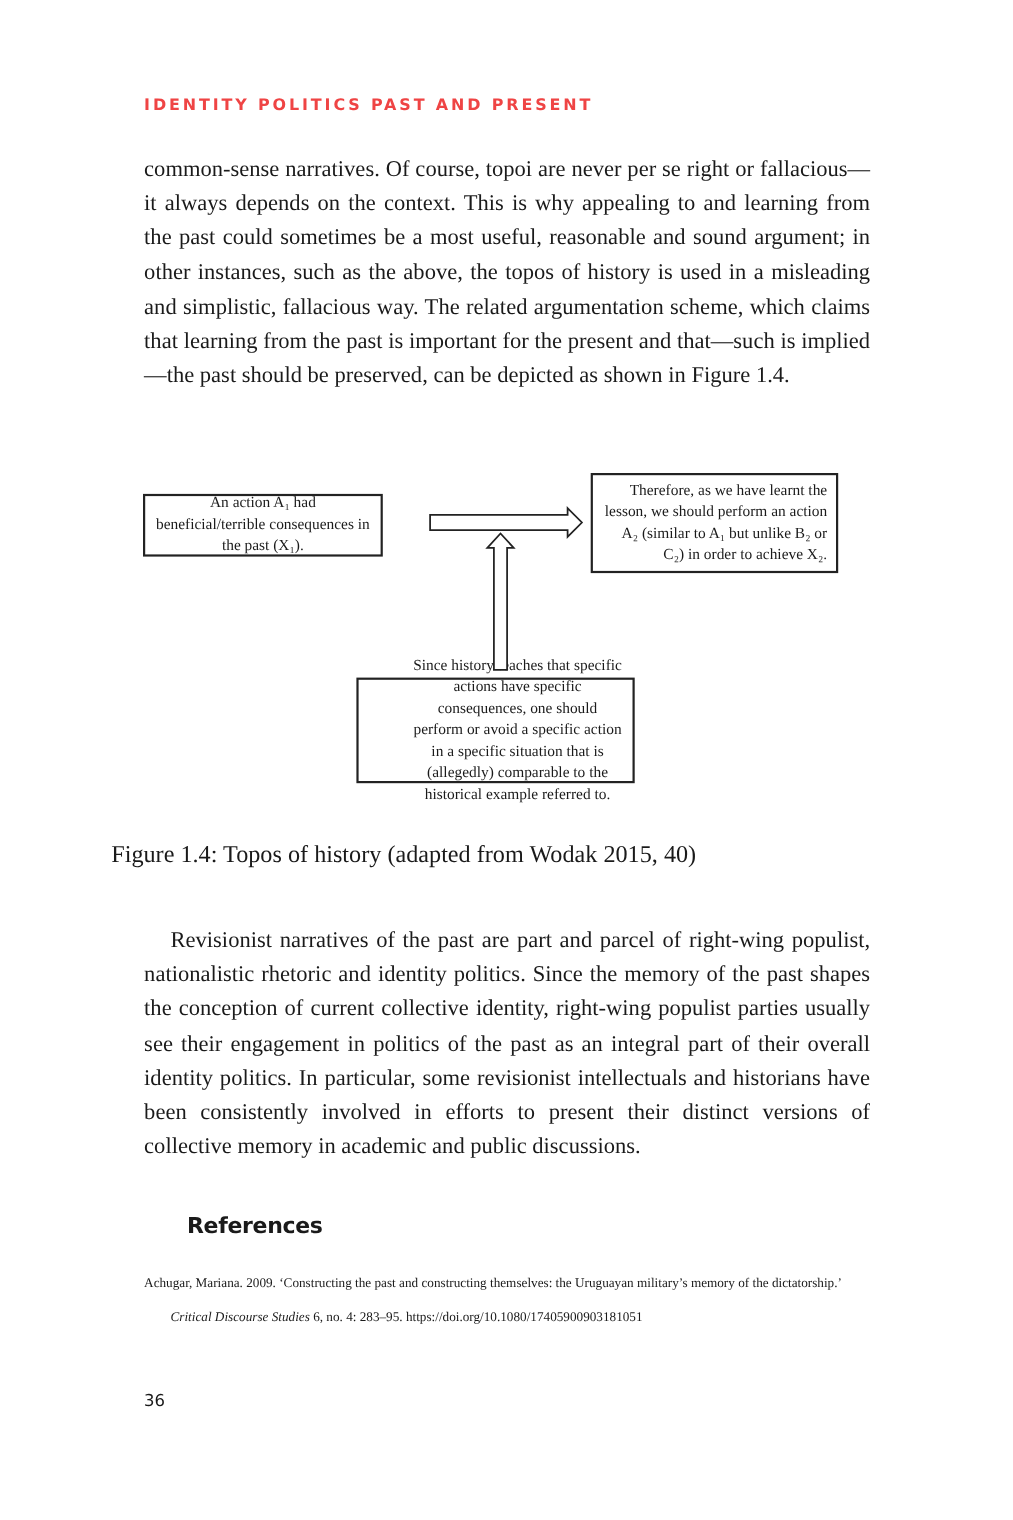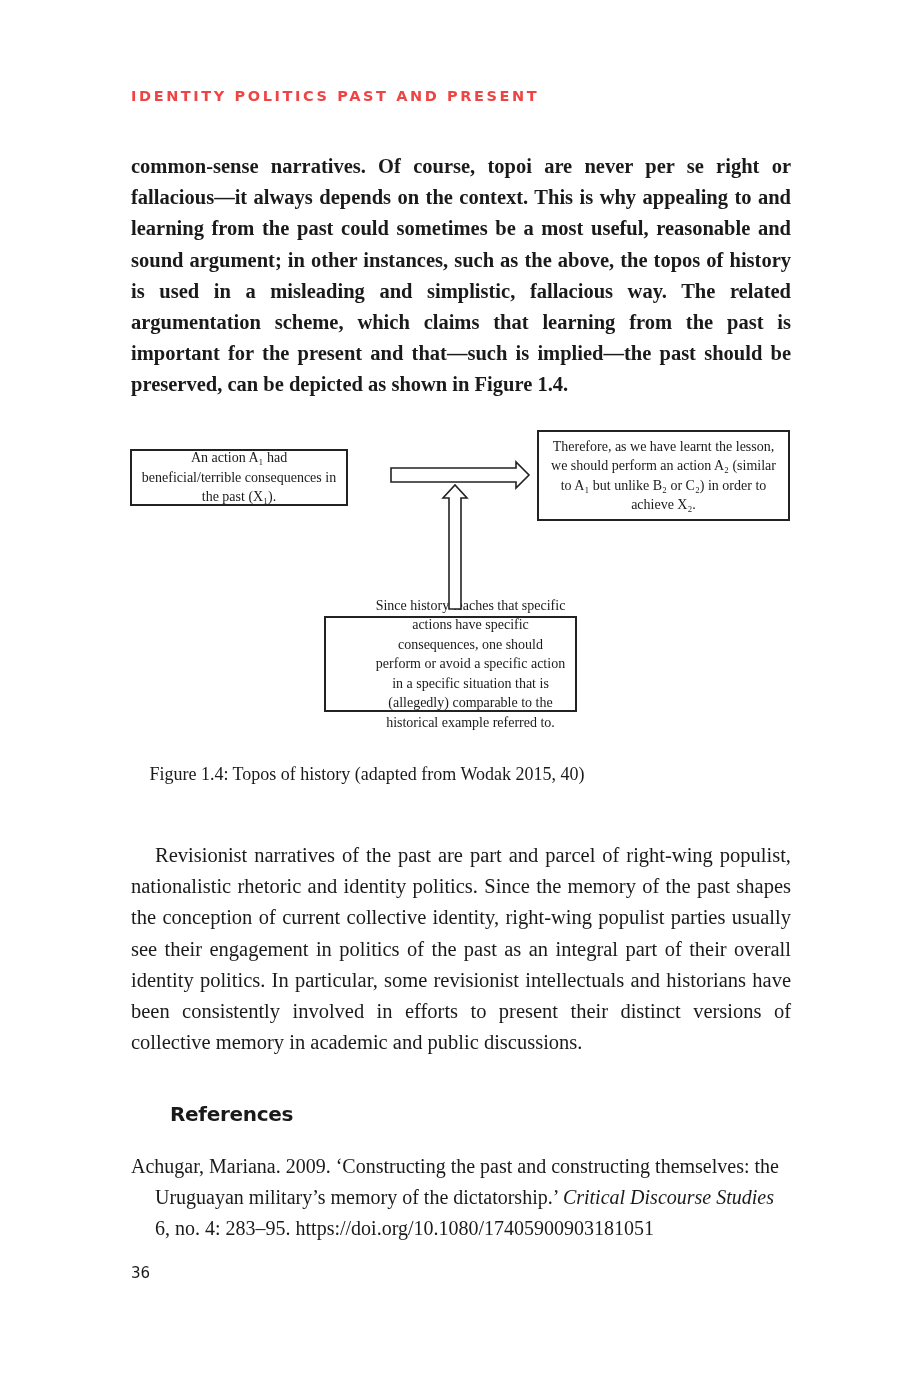--- a/index.html
+++ b/index.html
@@ -1,28 +1,28 @@
 <!DOCTYPE html>
 <html><head>
 <meta charset="utf-8">
 <style>
   html, body { margin:0; padding:0; background:#fff; }
   body { width:921px; height:1382px; position:relative; overflow:hidden; color:#1a1a1a; }
   .running-head { position:absolute; left:131px; top:88px; font-family:"DejaVu Sans", sans-serif; font-size:14.5px; letter-spacing:2.6px; color:#ef4444;font-weight:bold; }
   .para { position:absolute; left:131px; width:660px; font-family:"Liberation Serif", serif; font-size:20.5px; line-height:31.2px; text-align:justify; color:#1a1a1a; }
-  .p1 { top:151px;font-weight:bold; }
+  .p1 { top:139px; }
   .p2 { top:840px; text-indent:24px; }
   .box { position:absolute; border:2px solid #222; font-family:"Liberation Serif", serif; font-size:14px; line-height:19.4px; text-align:center; box-sizing:border-box; display:flex; align-items:center; justify-content:center; padding:2px 8px; }
   .box1 { left:130px; top:449px; width:218px; height:57px; }
-  .box2 { left:537px; top:430px; width:253px; height:91px; }
+  .box2 { left:537px; top:430px; width:225px; height:91px;text-align:right; }
   .box3 { left:324px; top:616px; width:253px; height:96px;padding-left:48px; }
   .arrows { position:absolute; left:0; top:0; }
-  .caption { position:absolute; left:0; width:734px; top:764px; text-align:center; font-family:"Liberation Serif", serif; font-size:18px; color:#1a1a1a; }
+  .caption { position:absolute; left:0; width:734px; top:764px; text-align:center; font-family:"Liberation Serif", serif; font-size:22px; color:#1a1a1a; }
   .refs-heading { position:absolute; left:131px; top:1102px; font-family:"DejaVu Sans", sans-serif; font-weight:bold; font-size:20px; color:#1a1a1a; letter-spacing:-0.3px;margin-left:39px; }
-  .ref { position:absolute; left:131px; top:1151px; width:662px; font-family:"Liberation Serif", serif; font-size:20px; line-height:31px; padding-left:24px; text-indent:-24px; box-sizing:border-box; color:#1a1a1a; }
+  .ref { position:absolute; left:131px; top:1151px; width:662px; font-family:"Liberation Serif", serif; font-size:12px; line-height:31px; padding-left:24px; text-indent:-24px; box-sizing:border-box; color:#1a1a1a; }
   .ref em { font-style:italic; }
   .page-number { position:absolute; left:131px; top:1264px; font-family:"DejaVu Sans", sans-serif; font-size:15px; color:#1a1a1a; }
 </style>
 </head>
 <body>
 
 <div class="running-head">IDENTITY POLITICS PAST AND PRESENT</div>
 
 <div class="para p1">common-sense narratives. Of course, topoi are never per se right or fallacious—it always depends on the context. This is why appealing to and learning from the past could sometimes be a most useful, reasonable and sound argument; in other instances, such as the above, the topos of history is used in a misleading and simplistic, fallacious way. The related argumentation scheme, which claims that learning from the past is important for the present and that—such is implied—the past should be preserved, can be depicted as shown in Figure 1.4.</div>
 

